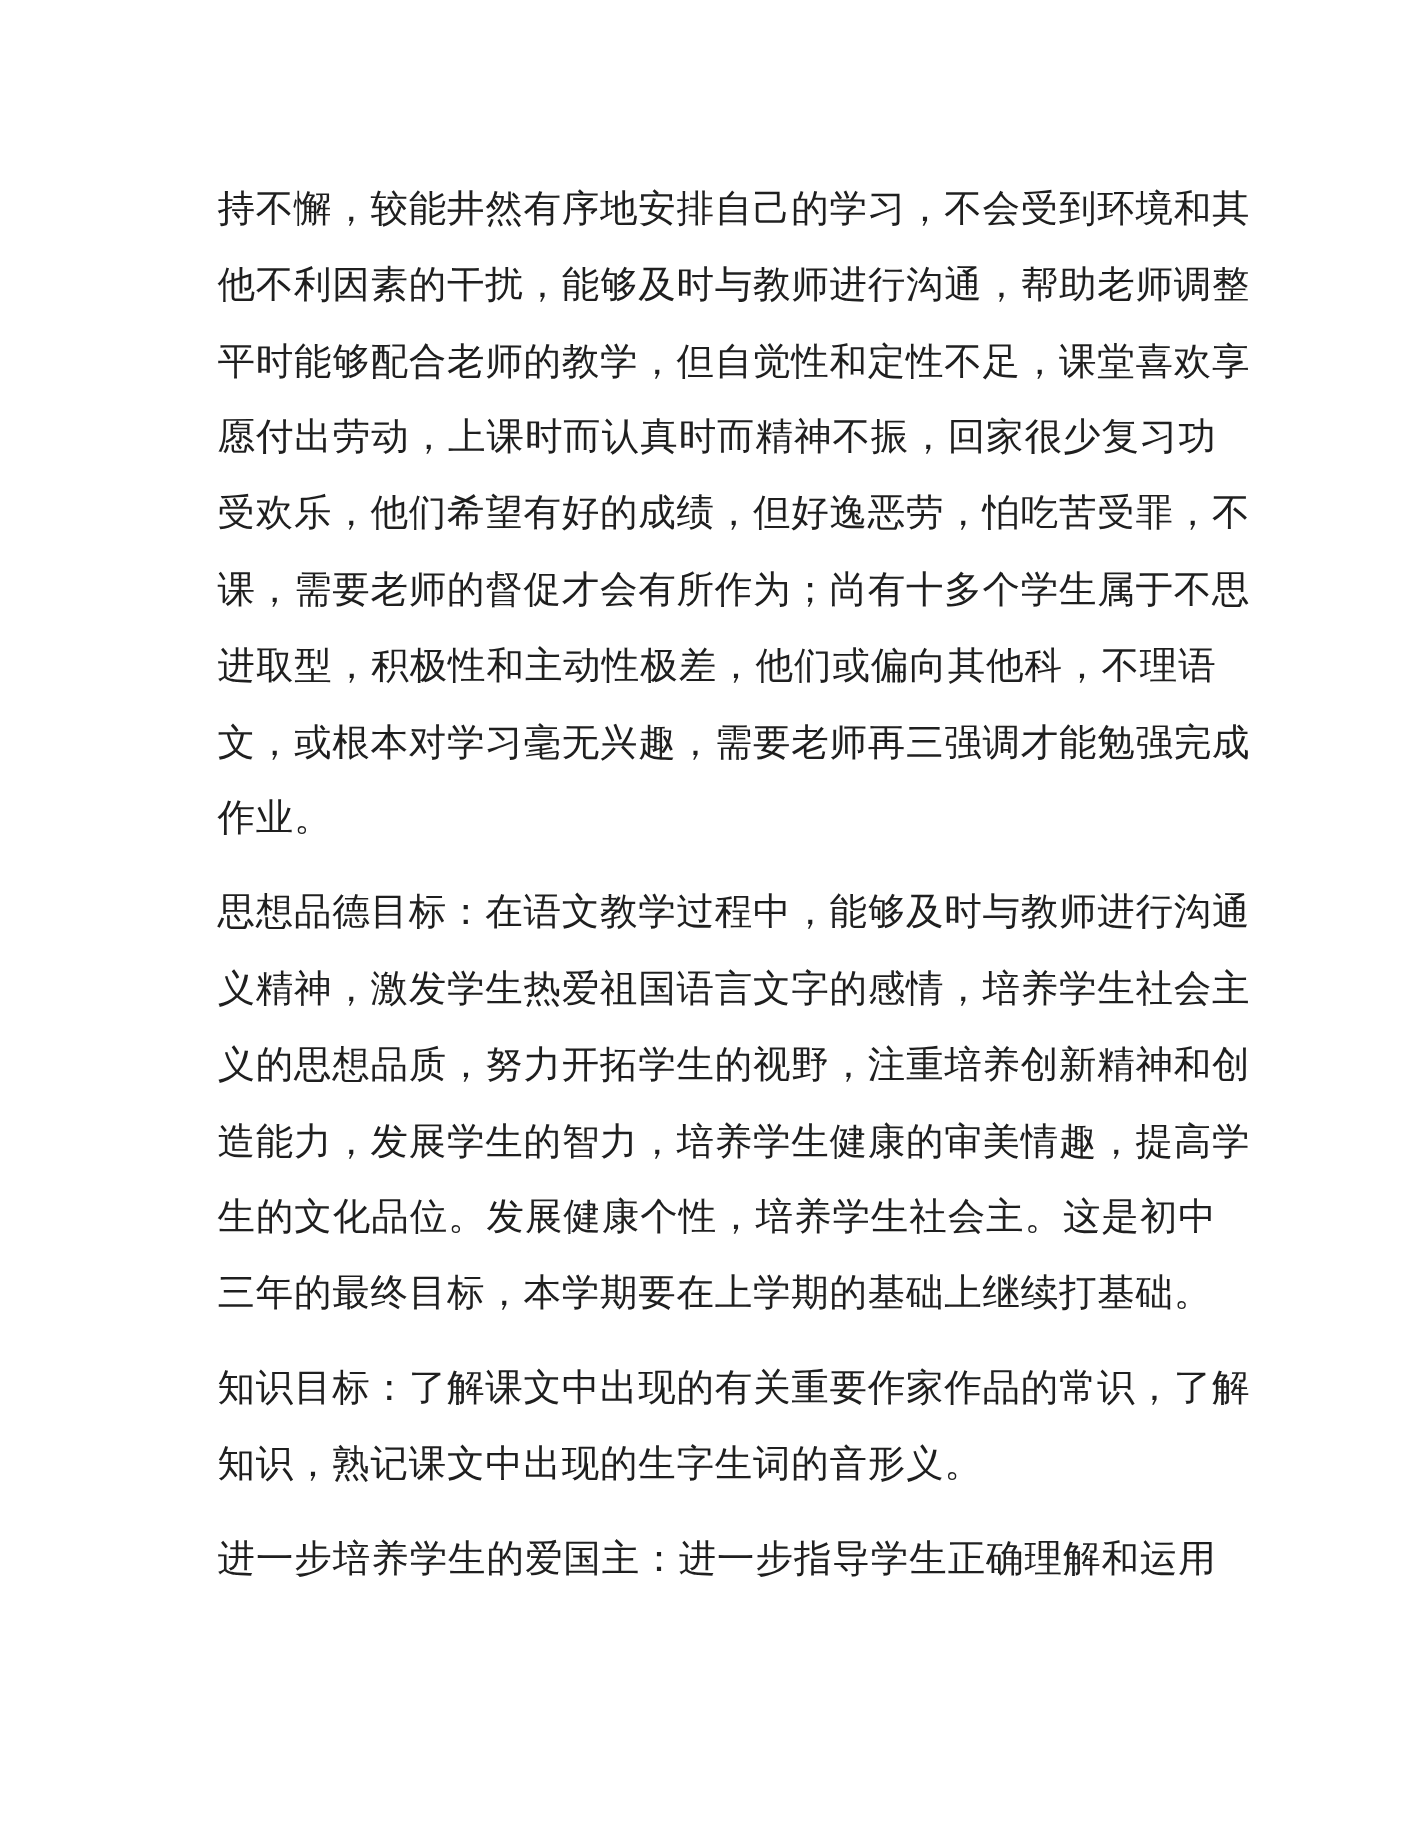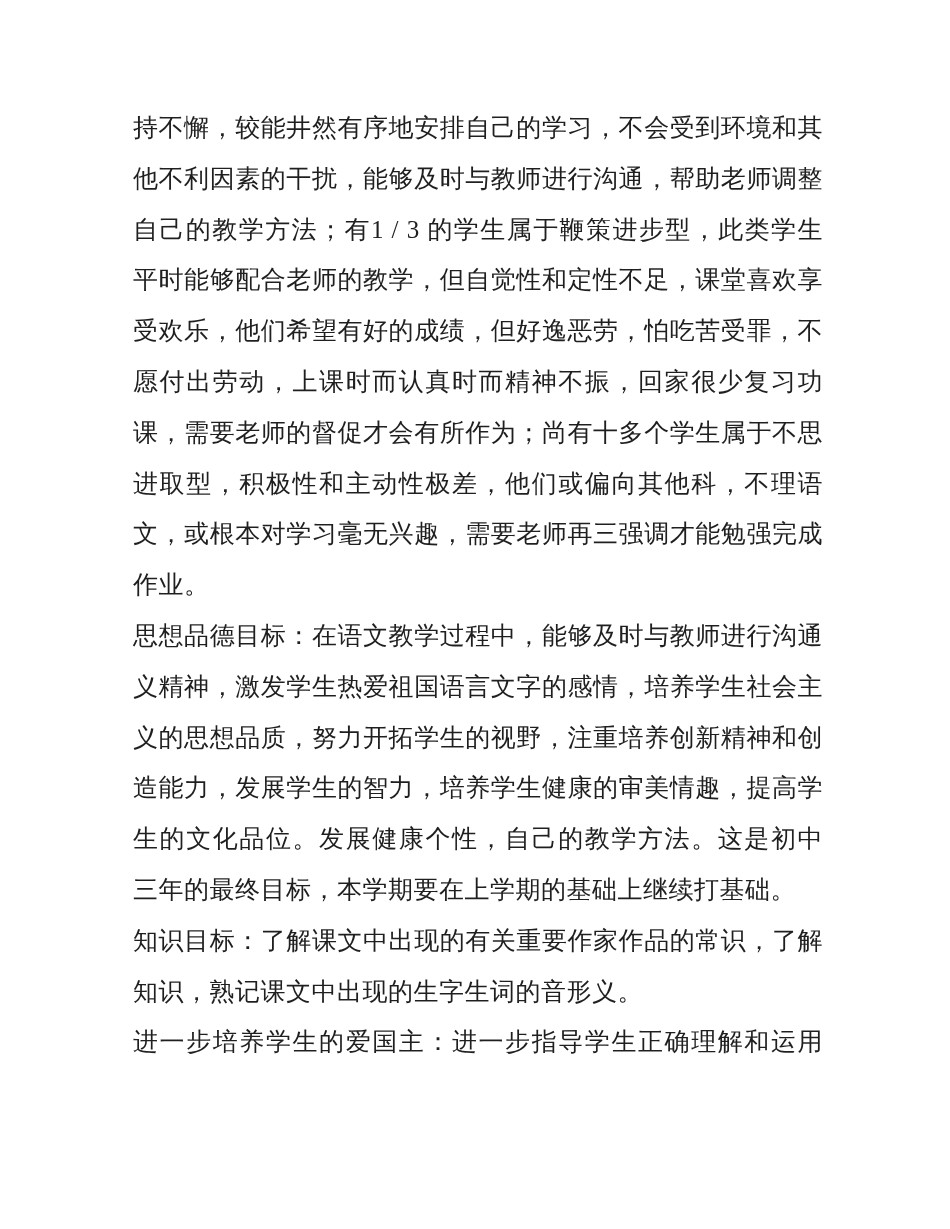--- a/index.html
+++ b/index.html
@@ -19,21 +19,21 @@
     left: 133px;
     top: 103px;
     width: 690px;
     font-family: "Liberation Serif", "DejaVu Serif", serif;
     font-size: 25px;
     line-height: 50.8px;
     letter-spacing: 0.5px;
     color: #1f1f1f;
   }
   .paragraph {
-    margin: 0;
+    margin: 12px;
     padding: 0;
   }
   .line {
     height: 50.8px;
     white-space: nowrap;
     text-align: justify;
     text-align-last: justify;
     overflow: visible;
   }
   .line.para-end {
@@ -42,35 +42,34 @@
   }
 </style>
 </head>
 <body>
 
 <div class="page">
   <div class="text-block" id="text-block">
       <div class="paragraph">
         <div class="line">持不懈，较能井然有序地安排自己的学习，不会受到环境和其</div>
         <div class="line">他不利因素的干扰，能够及时与教师进行沟通，帮助老师调整</div>
-        <div class="line">自己的教学方法；有1 / 3 的学生属于鞭策进步型，此类学生</div>
         <div class="line">平时能够配合老师的教学，但自觉性和定性不足，课堂喜欢享</div>
+        <div class="line">愿付出劳动，上课时而认真时而精神不振，回家很少复习功</div>
         <div class="line">受欢乐，他们希望有好的成绩，但好逸恶劳，怕吃苦受罪，不</div>
-        <div class="line">愿付出劳动，上课时而认真时而精神不振，回家很少复习功</div>
         <div class="line">课，需要老师的督促才会有所作为；尚有十多个学生属于不思</div>
         <div class="line">进取型，积极性和主动性极差，他们或偏向其他科，不理语</div>
         <div class="line">文，或根本对学习毫无兴趣，需要老师再三强调才能勉强完成</div>
         <div class="line para-end">作业。</div>
       </div>
       <div class="paragraph">
         <div class="line">思想品德目标：在语文教学过程中，能够及时与教师进行沟通</div>
         <div class="line">义精神，激发学生热爱祖国语言文字的感情，培养学生社会主</div>
         <div class="line">义的思想品质，努力开拓学生的视野，注重培养创新精神和创</div>
         <div class="line">造能力，发展学生的智力，培养学生健康的审美情趣，提高学</div>
-        <div class="line">生的文化品位。发展健康个性，自己的教学方法。这是初中</div>
+        <div class="line">生的文化品位。发展健康个性，培养学生社会主。这是初中</div>
         <div class="line para-end">三年的最终目标，本学期要在上学期的基础上继续打基础。</div>
       </div>
       <div class="paragraph">
         <div class="line">知识目标：了解课文中出现的有关重要作家作品的常识，了解</div>
         <div class="line para-end">知识，熟记课文中出现的生字生词的音形义。</div>
       </div>
       <div class="paragraph">
         <div class="line">进一步培养学生的爱国主：进一步指导学生正确理解和运用</div>
       </div>
     </div>

